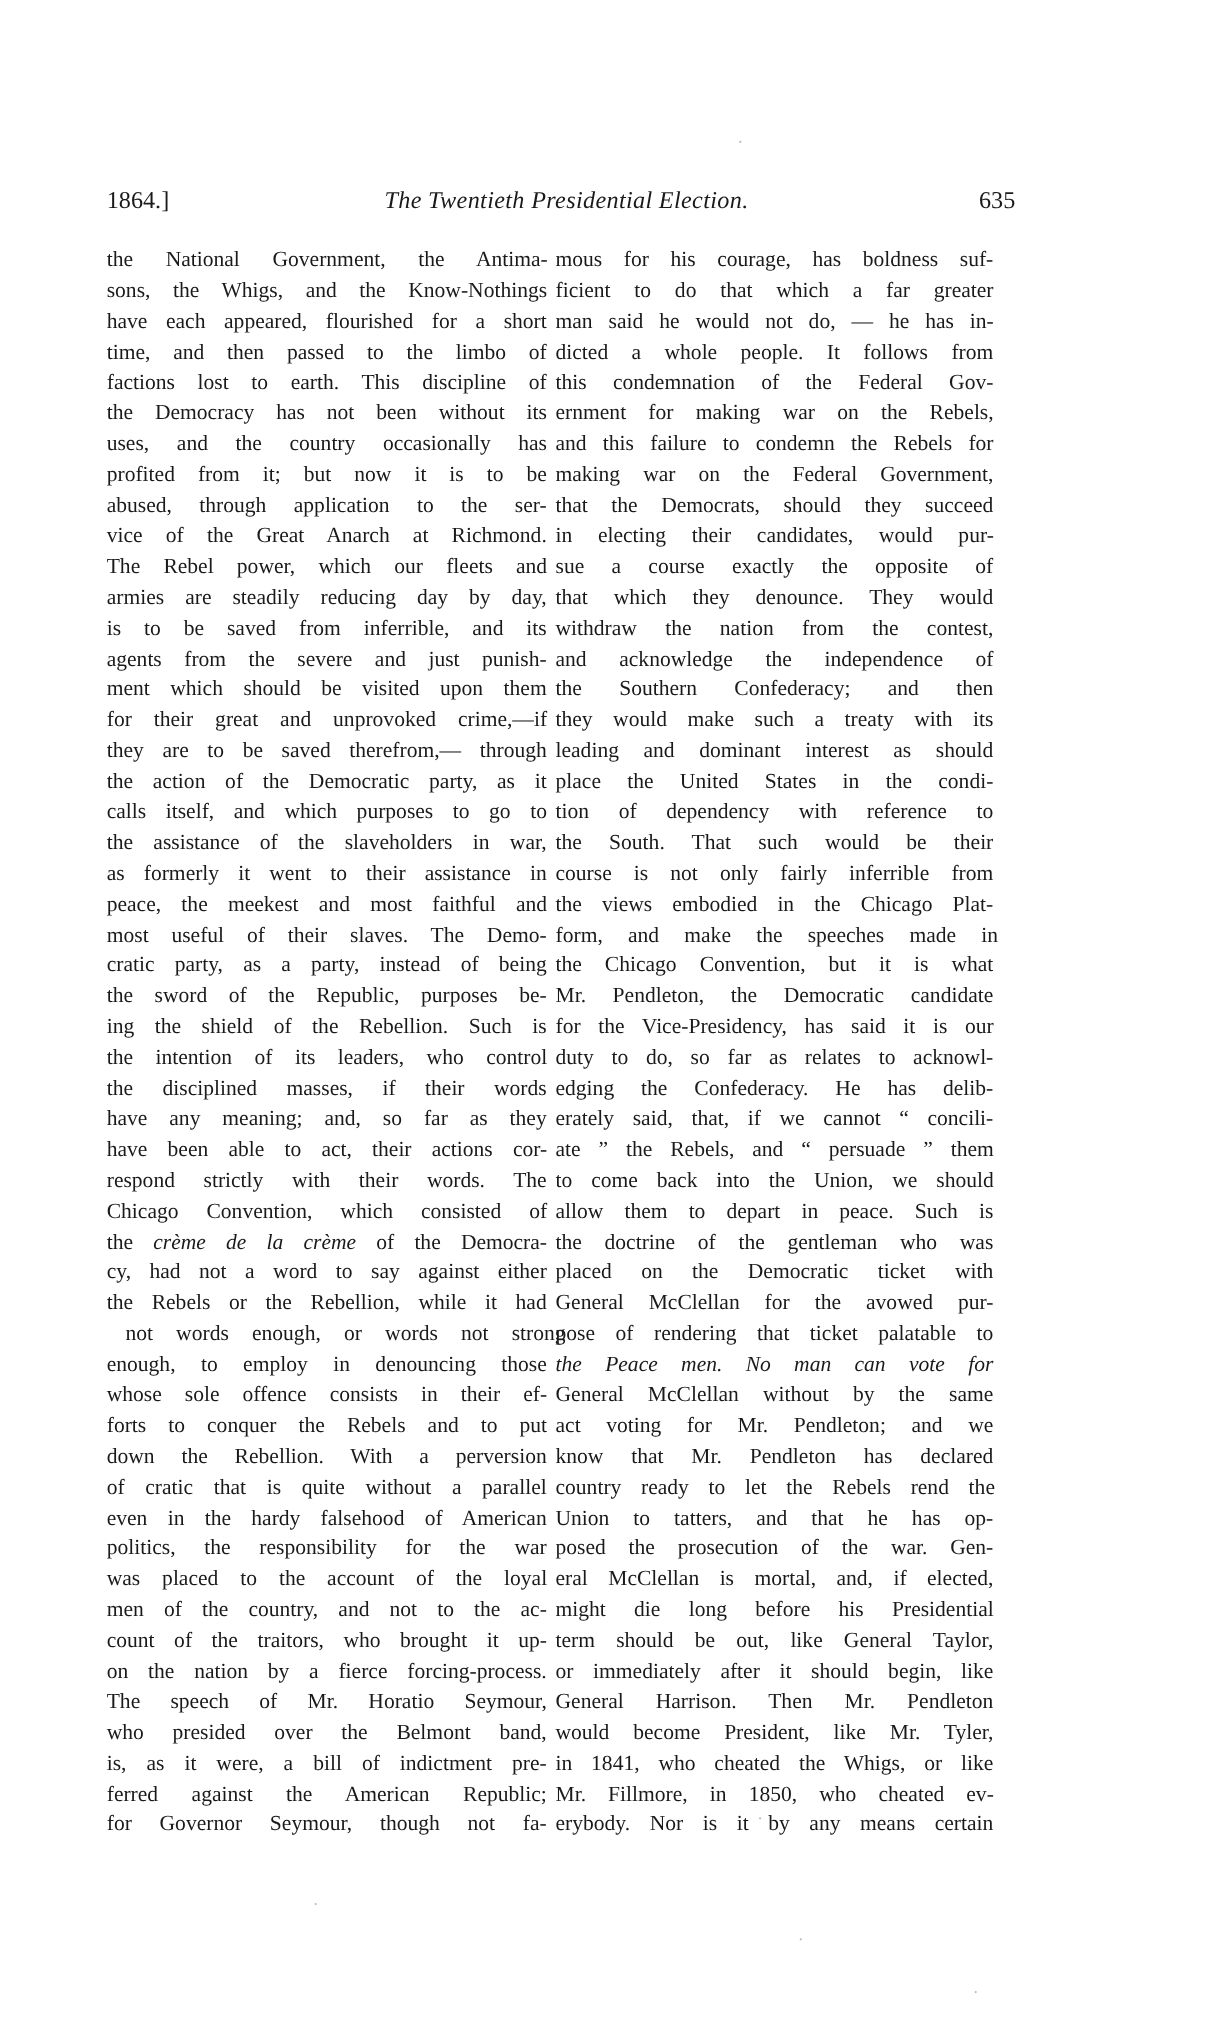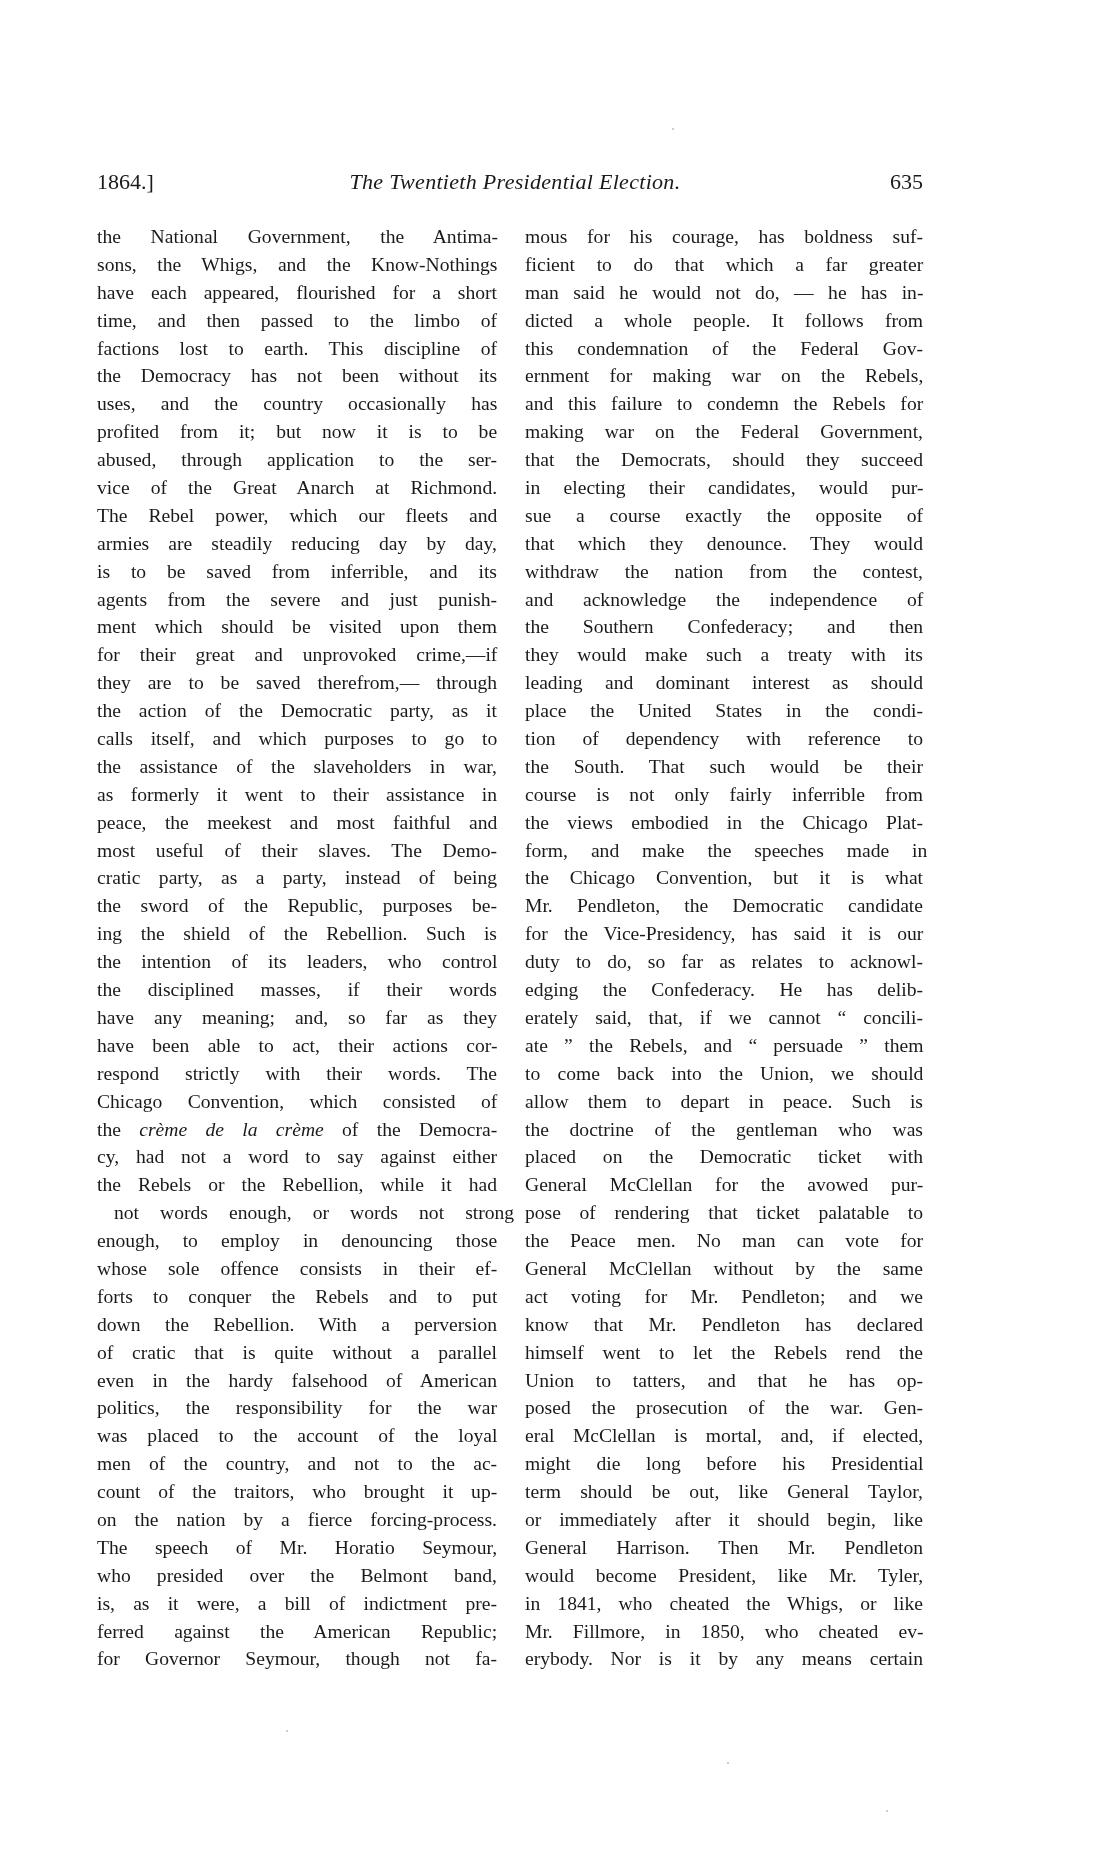--- a/index.html
+++ b/index.html
@@ -52,21 +52,21 @@
     }
     .column {
       position: absolute;
       top: 223px;
     }
     .col-left {
       left: 97px;
       width: 400px;
     }
     .col-right {
-      left: 525px;
+      left: 505px;
       width: 398px;
     }
     .line {
       display: block;
       height: 27.9px;
       line-height: 27.9px;
       font-size: 19.6px;
       text-align: justify;
       text-align-last: justify;
       white-space: nowrap;
@@ -178,25 +178,25 @@
       <div class="line" style="white-space: nowrap; display: block; width: 398px; word-spacing: 11.13px;">duty to do, so far as relates to acknowl-</div>
       <div class="line" style="white-space: nowrap; display: block; width: 398px; word-spacing: 16.33px;">edging the Confederacy.  He has delib-</div>
       <div class="line" style="white-space: nowrap; display: block; width: 398px; word-spacing: 12px;">erately said, that, if we cannot “ concili-</div>
       <div class="line" style="white-space: nowrap; display: block; width: 398px; word-spacing: 11.38px;">ate ” the Rebels, and “ persuade ” them</div>
       <div class="line" style="white-space: nowrap; display: block; width: 398px; word-spacing: 12.29px;">to come back into the Union, we should</div>
       <div class="line" style="white-space: nowrap; display: block; width: 398px; word-spacing: 12.5px;">allow them to depart in peace.  Such is</div>
       <div class="line" style="white-space: nowrap; display: block; width: 398px; word-spacing: 15.67px;">the doctrine of the gentleman who was</div>
       <div class="line" style="white-space: nowrap; display: block; width: 398px; word-spacing: 21.8px;">placed on the Democratic ticket with</div>
       <div class="line" style="white-space: nowrap; display: block; width: 398px; word-spacing: 17.8px;">General McClellan for the avowed pur-</div>
       <div class="line" style="white-space: nowrap; display: block; width: 398px; word-spacing: 13.67px;">pose of rendering that ticket palatable to</div>
-      <div class="line" style="white-space: nowrap; display: block; width: 398px; word-spacing: 14.25px;">the Peace men.  No man can vote for</div>
+      <div class="line" style="white-space: nowrap; display: block; width: 398px; word-spacing: 14.25px; font-style: italic;">the Peace men.  No man can vote for</div>
       <div class="line" style="white-space: nowrap; display: block; width: 398px; word-spacing: 17px;">General McClellan without by the same</div>
       <div class="line" style="white-space: nowrap; display: block; width: 398px; word-spacing: 18.33px;">act voting for Mr. Pendleton; and we</div>
       <div class="line" style="white-space: nowrap; display: block; width: 398px; word-spacing: 20.4px;">know that Mr. Pendleton has declared</div>
-      <div class="line" style="white-space: nowrap; display: block; width: 398px; word-spacing: 13px;">himself went to let the Rebels rend the</div>
+      <div class="line" style="white-space: nowrap; display: block; width: 398px; word-spacing: 13px;">country ready to let the Rebels rend the</div>
       <div class="line" style="white-space: nowrap; display: block; width: 398px; word-spacing: 16.86px;">Union to tatters, and that he has op-</div>
       <div class="line" style="white-space: nowrap; display: block; width: 398px; word-spacing: 13.57px;">posed the prosecution of the war.  Gen-</div>
       <div class="line" style="white-space: nowrap; display: block; width: 398px; word-spacing: 13.67px;">eral McClellan is mortal, and, if elected,</div>
       <div class="line" style="white-space: nowrap; display: block; width: 398px; word-spacing: 20.8px;">might die long before his Presidential</div>
       <div class="line" style="white-space: nowrap; display: block; width: 398px; word-spacing: 14.33px;">term should be out, like General Taylor,</div>
       <div class="line" style="white-space: nowrap; display: block; width: 398px; word-spacing: 12.83px;">or immediately after it should begin, like</div>
       <div class="line" style="white-space: nowrap; display: block; width: 398px; word-spacing: 19.4px;">General Harrison.  Then Mr. Pendleton</div>
       <div class="line" style="white-space: nowrap; display: block; width: 398px; word-spacing: 16.8px;">would become President, like Mr. Tyler,</div>
       <div class="line" style="white-space: nowrap; display: block; width: 398px; word-spacing: 12.14px;">in 1841, who cheated the Whigs, or like</div>
       <div class="line" style="white-space: nowrap; display: block; width: 398px; word-spacing: 15.17px;">Mr. Fillmore, in 1850, who cheated ev-</div>

